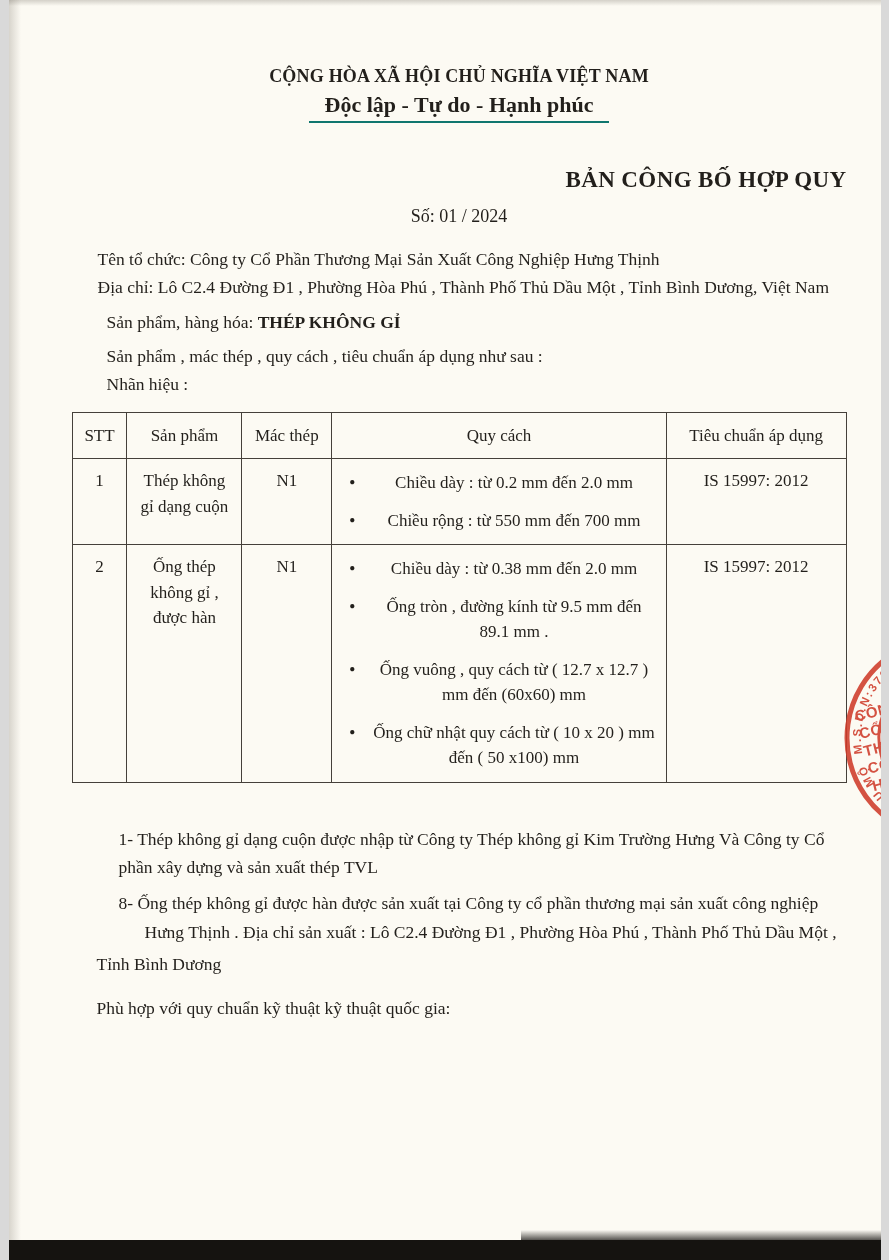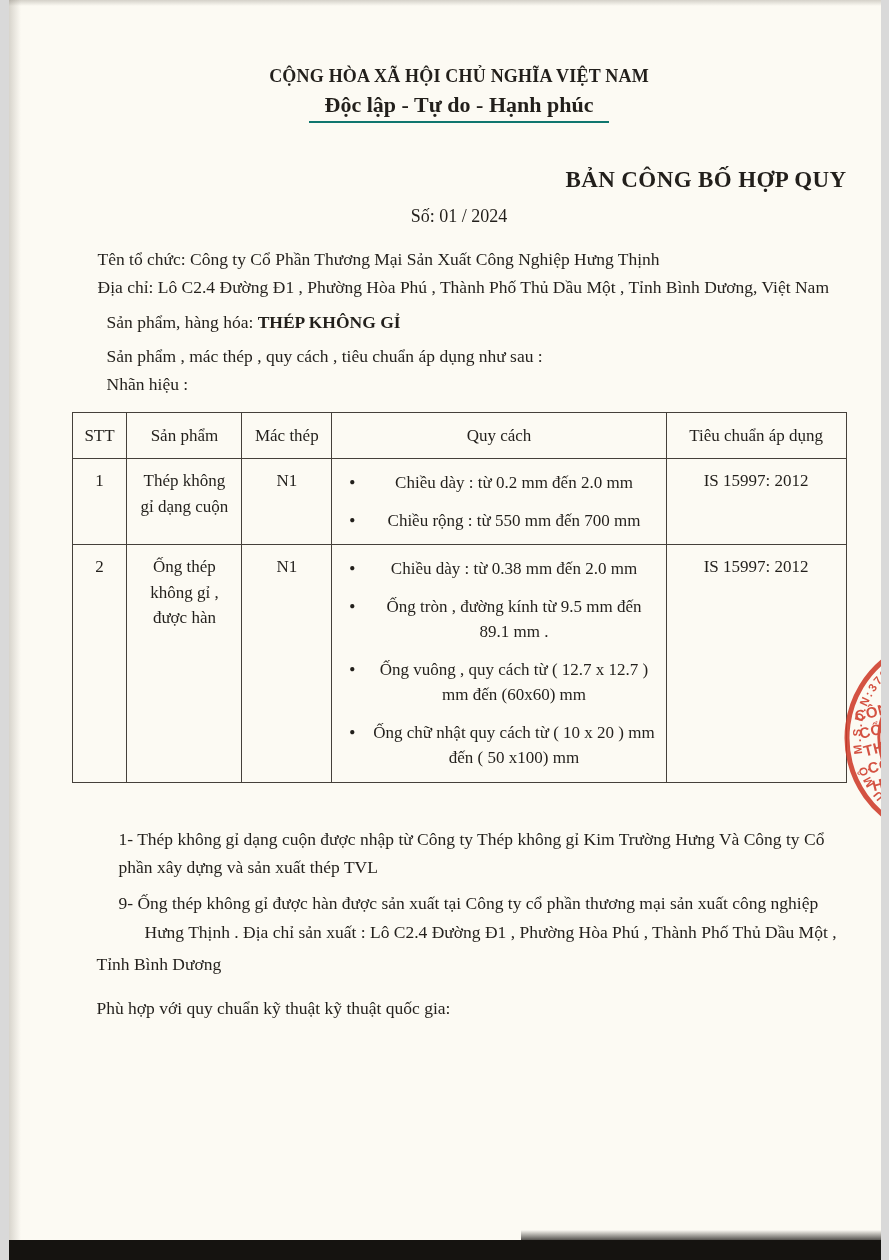--- a/index.html
+++ b/index.html
@@ -125,21 +125,21 @@
               <li>Ống chữ nhật quy cách từ ( 10 x 20 ) mm đến ( 50 x100) mm</li>
             </ul>
           </td>
           <td>IS 15997: 2012</td>
         </tr>
       </tbody>
     </table>
 
     <div class="notes">
       <p class="para note-1">1-  Thép không gỉ dạng cuộn được nhập từ Công ty Thép không gỉ Kim Trường Hưng Và Công ty Cổ phần xây dựng và sản xuất thép TVL</p>
-      <p class="para note-2">9-  Ống thép không gỉ được hàn được sản xuất tại Công ty cổ phần thương mại sản xuất công nghiệp Hưng Thịnh . Địa chỉ sản xuất : Lô C2.4 Đường Đ1 , Phường Hòa Phú , Thành Phố Thủ Dầu Một ,</p>
+      <p class="para note-2">8-  Ống thép không gỉ được hàn được sản xuất tại Công ty cổ phần thương mại sản xuất công nghiệp Hưng Thịnh . Địa chỉ sản xuất : Lô C2.4 Đường Đ1 , Phường Hòa Phú , Thành Phố Thủ Dầu Một ,</p>
       <p class="para note-cont">Tỉnh Bình Dương</p>
       <p class="para conform">Phù hợp với quy chuẩn kỹ thuật kỹ thuật quốc gia:</p>
     </div>
   </div>
 
   <svg class="stamp" viewBox="0 0 244 244" aria-hidden="true">
     <g transform="rotate(-14 122 122)">
       <circle cx="122" cy="122" r="100" fill="none" stroke="#cf3b2a" stroke-width="5"></circle>
       <circle cx="122" cy="122" r="68" fill="none" stroke="#cf3b2a" stroke-width="3"></circle>
       <defs>

